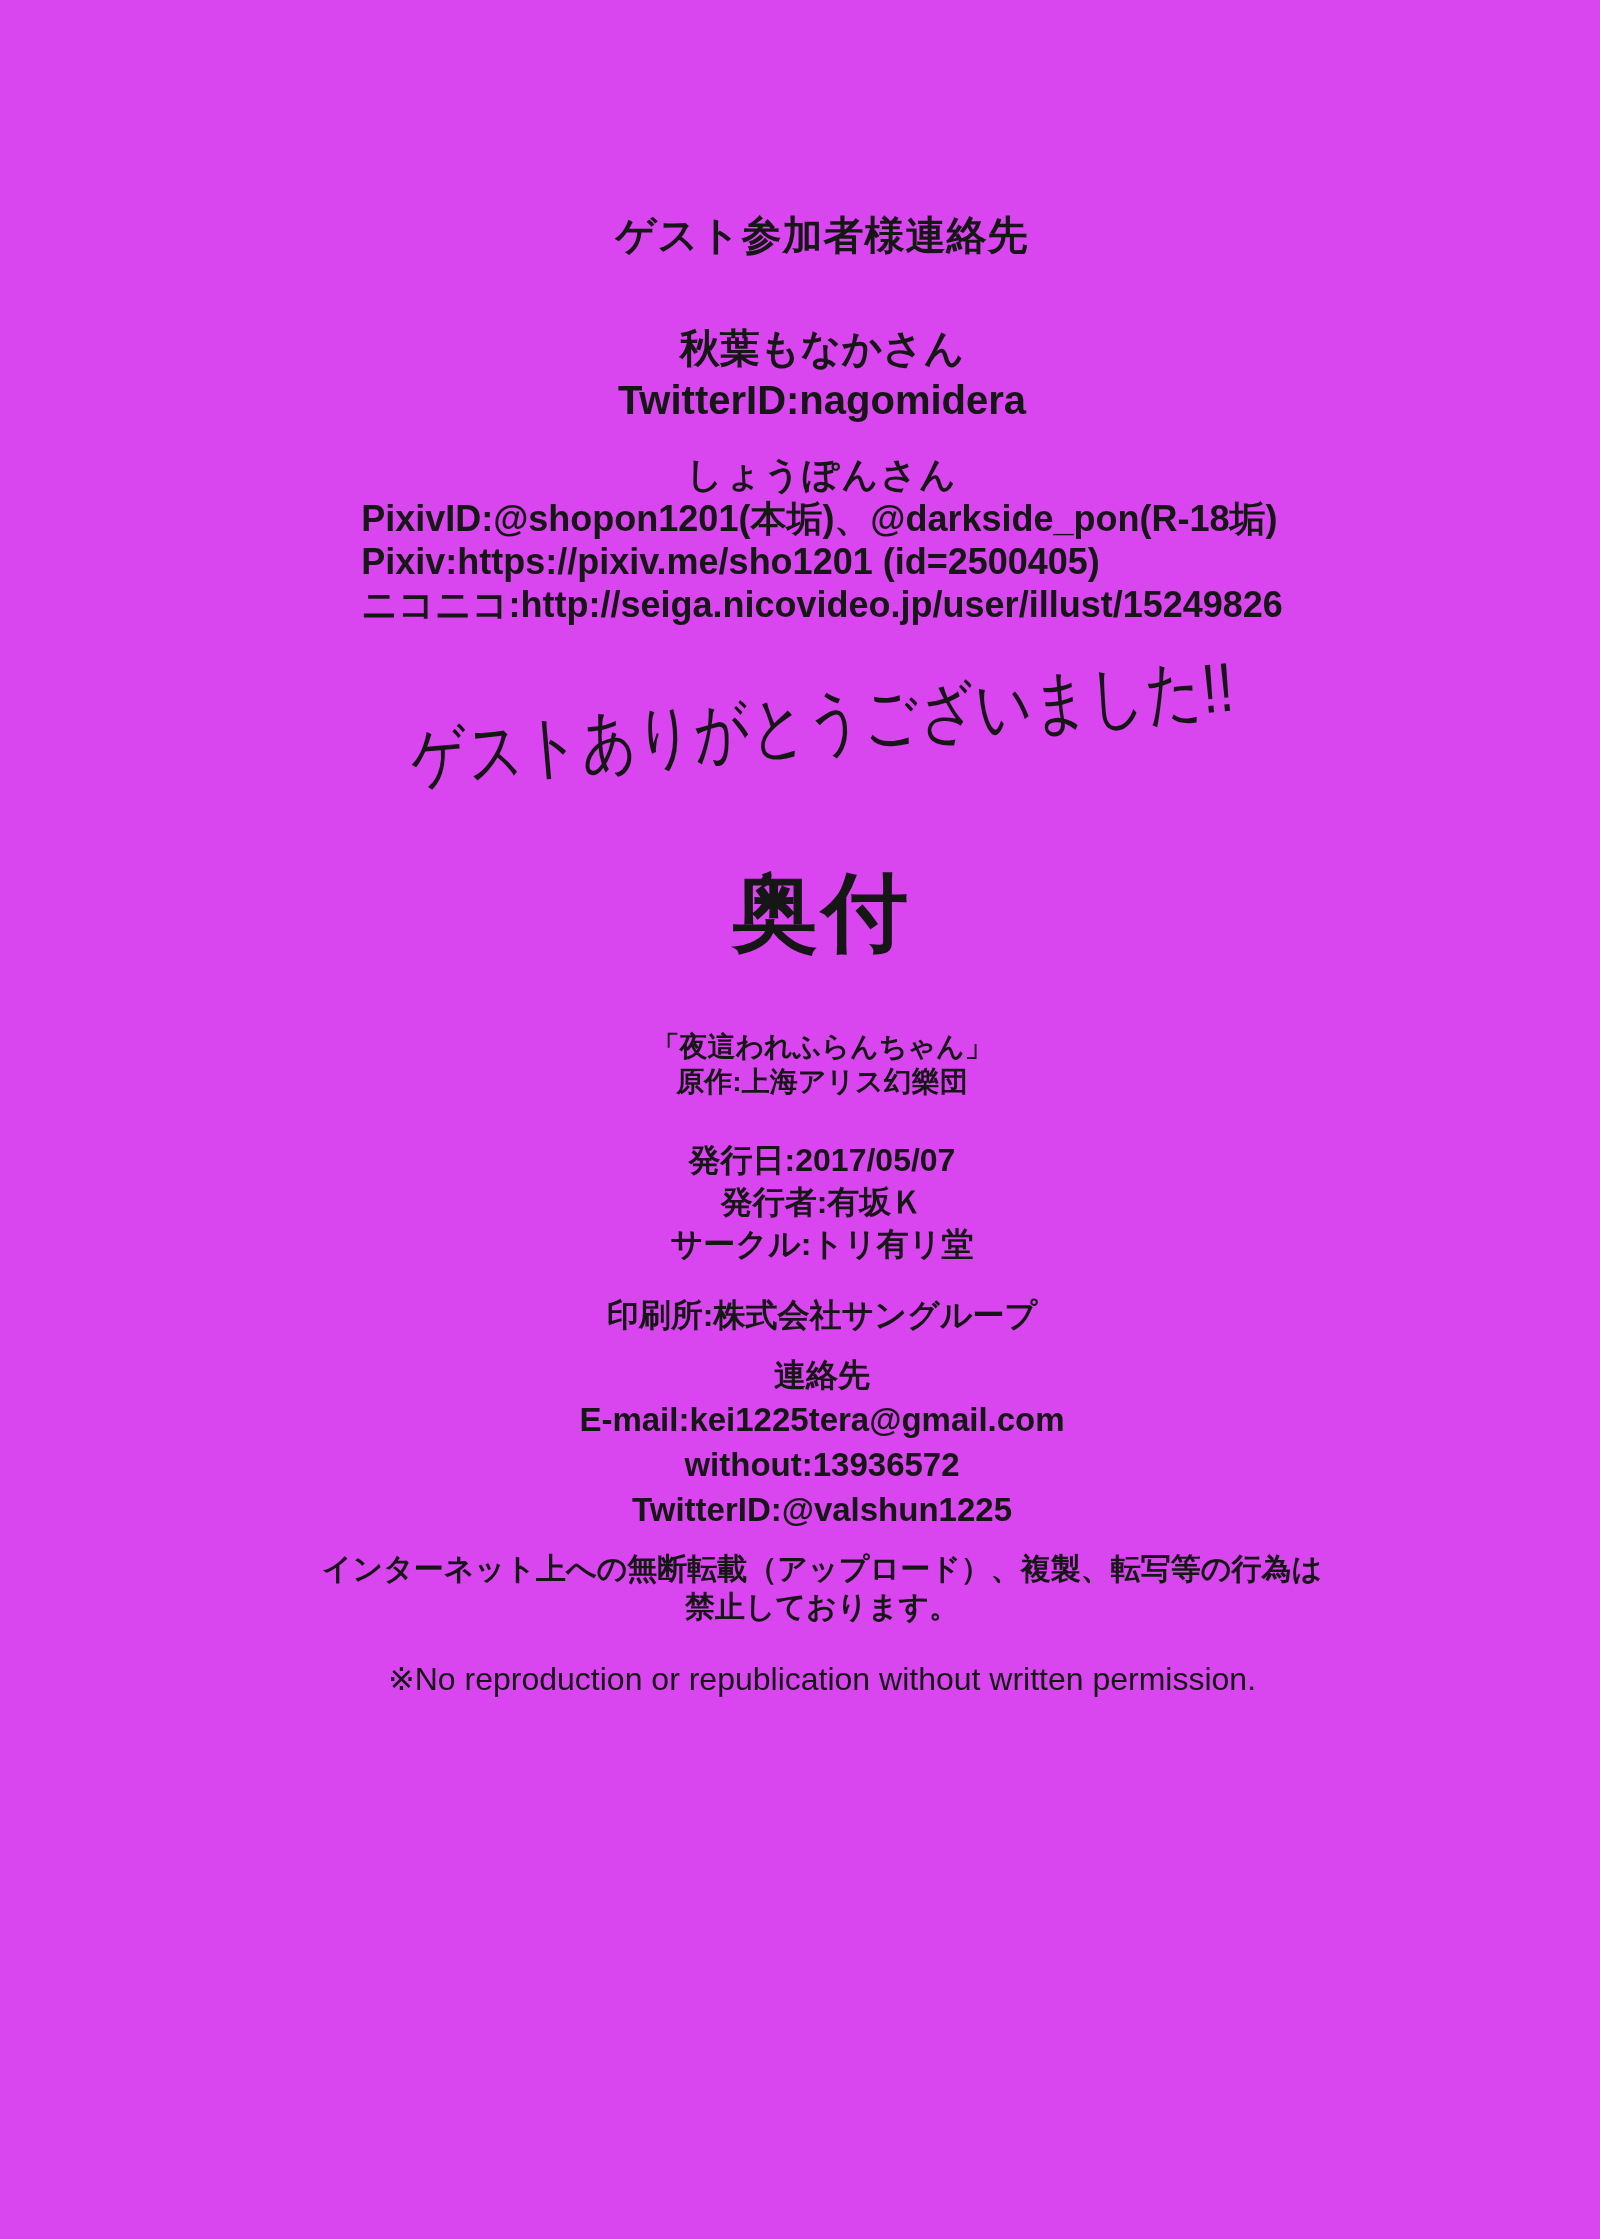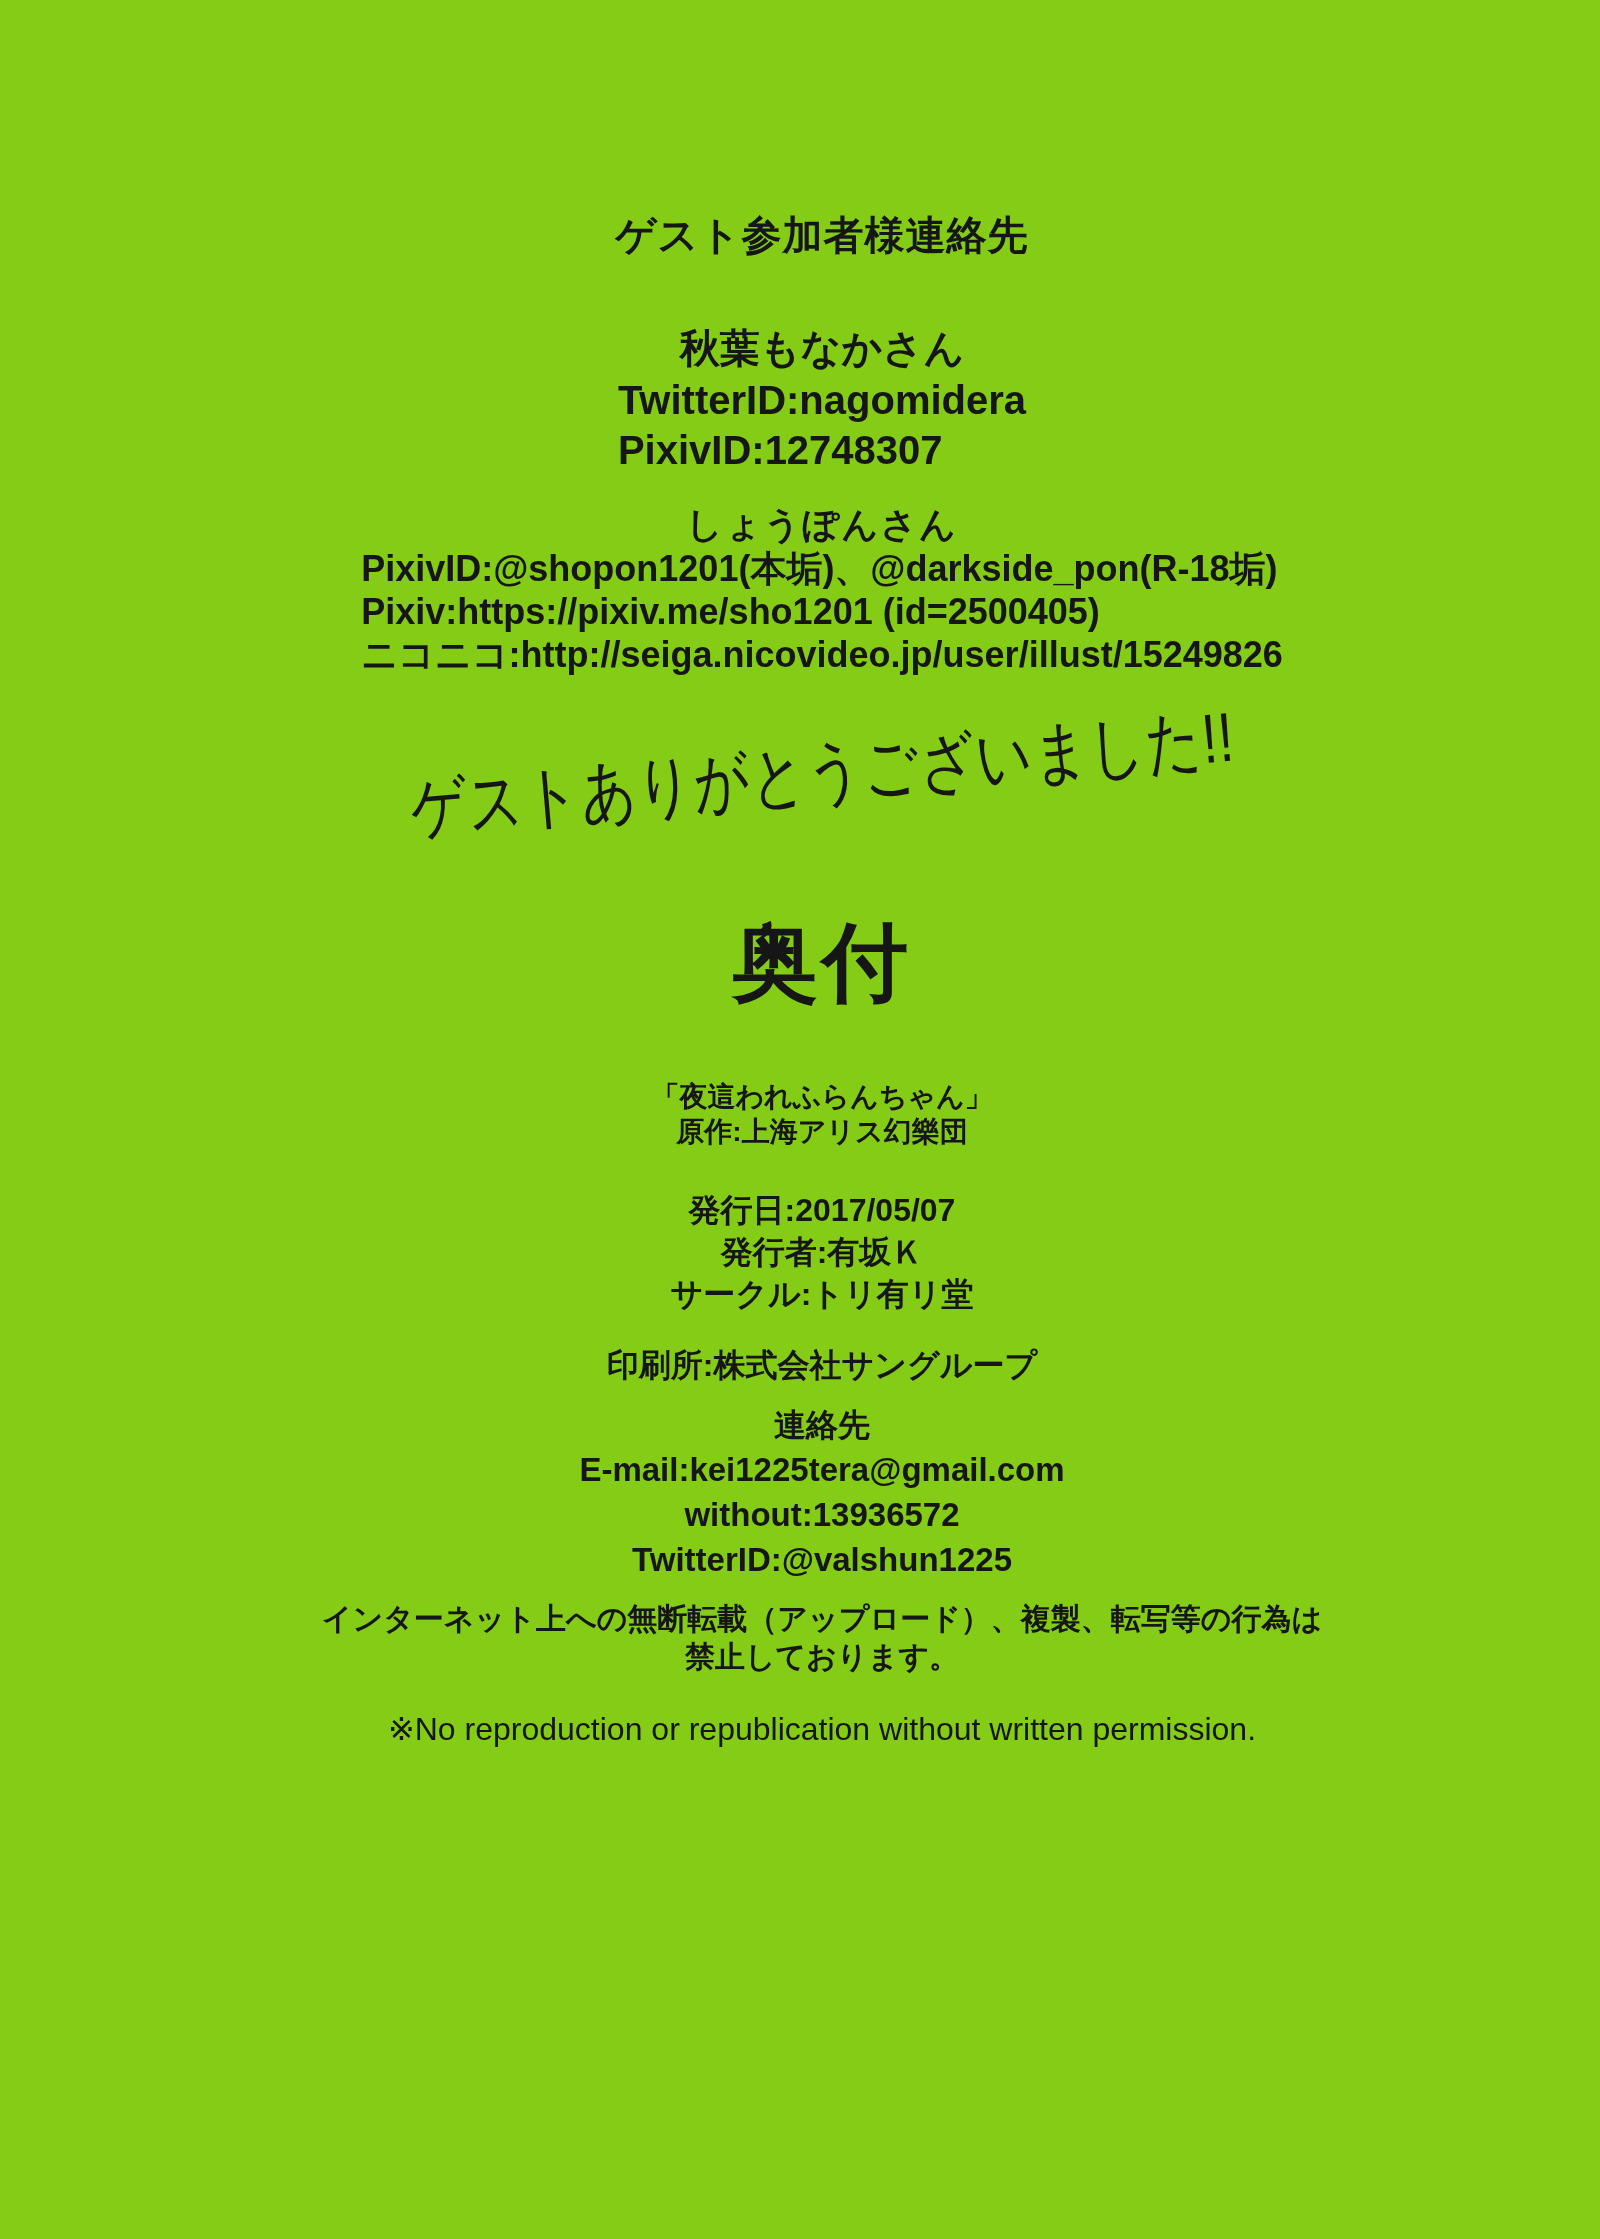--- a/index.html
+++ b/index.html
@@ -4,21 +4,21 @@
 <style>
   html, body {
     margin: 0;
     padding: 0;
     background: #ffffff;
   }
   .page {
     position: relative;
     width: 1600px;
     height: 2239px;
-    background: #84cc16;
+    background: #d946ef;
     color: #161616;
     font-family: "Liberation Sans", "DejaVu Sans", sans-serif;
     overflow: hidden;
   }
   .content {
     position: relative;
     left: 22px;
     padding-top: 186px;
     text-align: center;
   }
@@ -125,21 +125,20 @@
 
 <div class="page">
   <main class="content">
 
     <h1 class="guest-title">ゲスト参加者様連絡先</h1>
 
     <section class="guest-block-1">
       <div class="guest-name-1">秋葉もなかさん</div>
       <div class="guest-lines-1">
         <div>TwitterID:nagomidera</div>
-        <div>PixivID:12748307</div>
       </div>
     </section>
 
     <section class="guest-block-2">
       <div class="guest-name-2">しょうぽんさん</div>
       <div class="guest-lines-2">
         <div>PixivID:@shopon1201(本垢)、@darkside_pon(R-18垢)</div>
         <div>Pixiv:https://pixiv.me/sho1201 (id=2500405)</div>
         <div>ニコニコ:http://seiga.nicovideo.jp/user/illust/15249826</div>
       </div>

